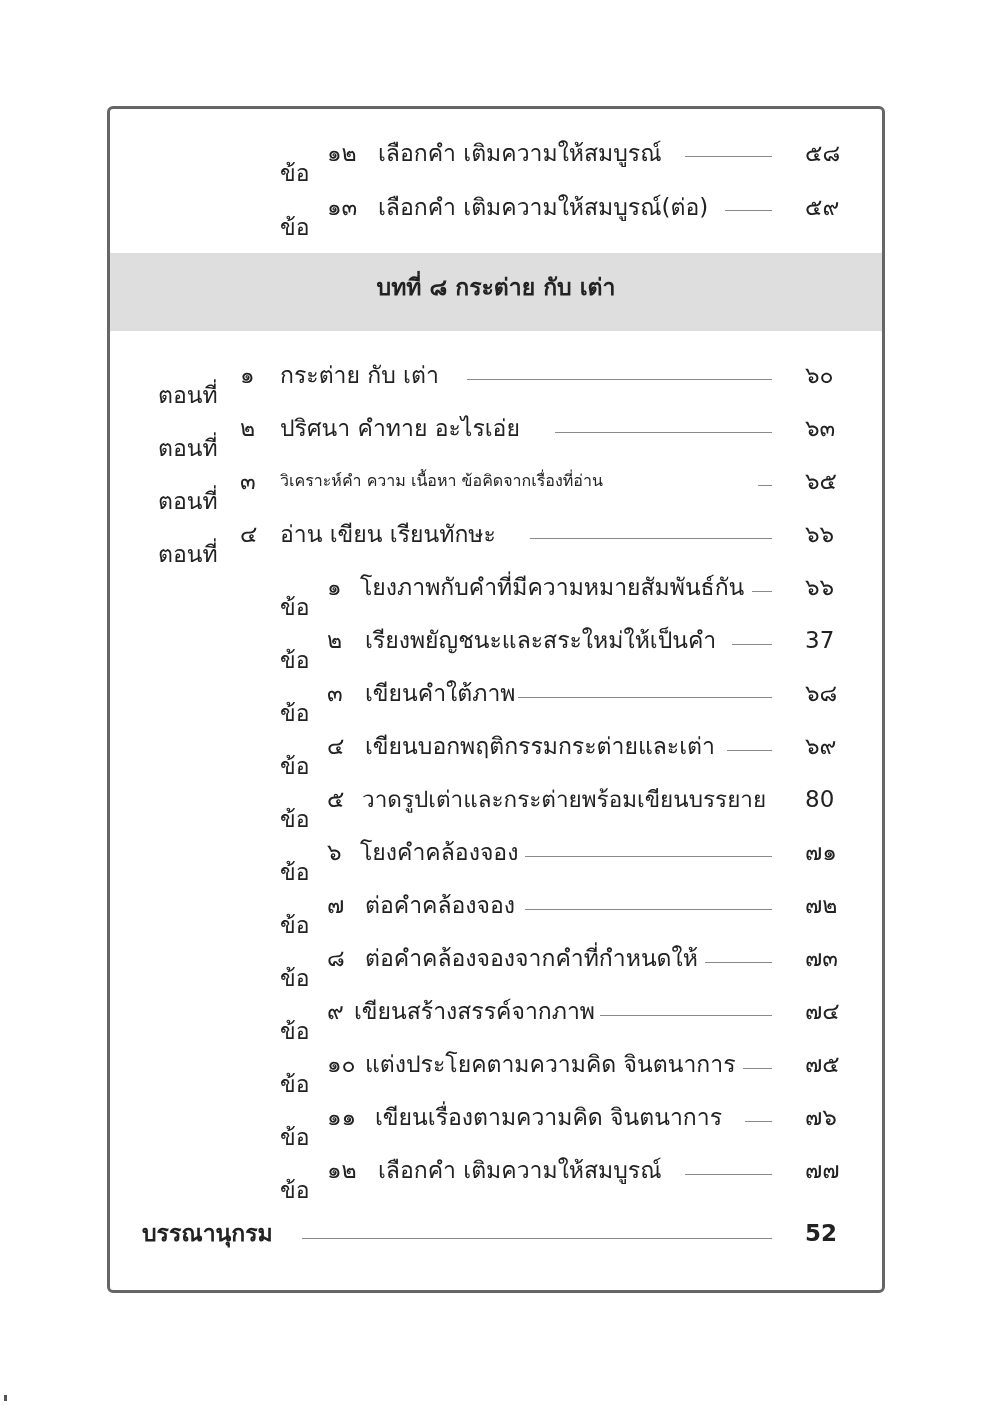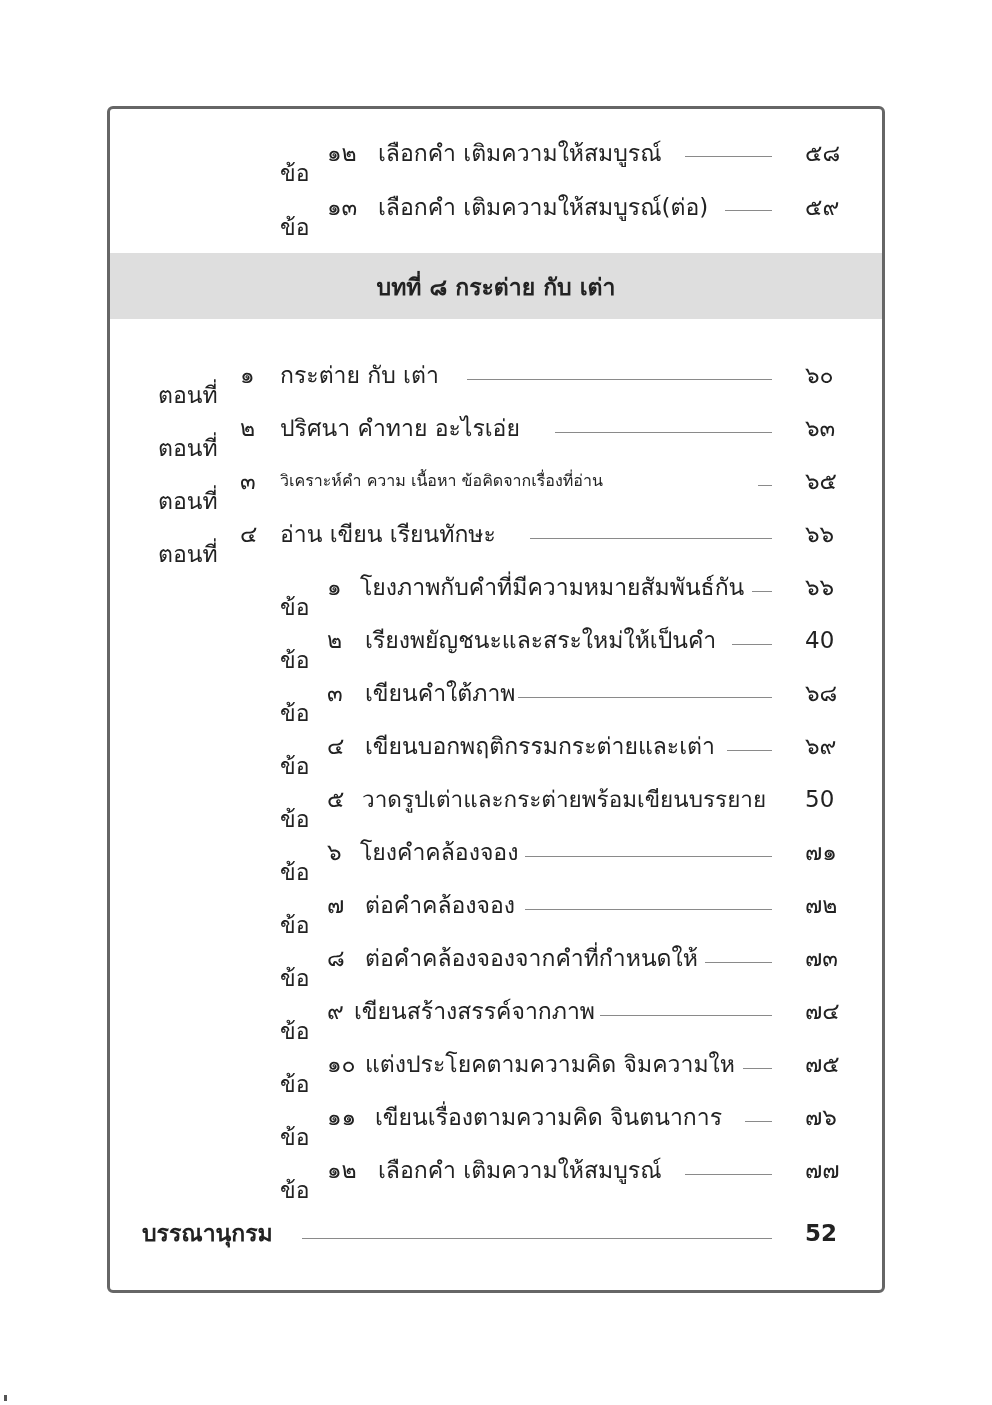--- a/index.html
+++ b/index.html
@@ -19,21 +19,21 @@
     font-size: 23px; line-height: 40px; white-space: nowrap;
   }
   .row .lbl  { position: absolute; margin-top: 20px; }
   .row .num  { position: absolute; }
   .row .title{ position: absolute; }
   .row .leader {
     position: absolute; height: 0; border-top: 1.5px solid #8a8a8a;
   }
   .row .page { position: absolute; left: 695px; width: 35px; }
   .chapter-band {
-    position: absolute; left: 0; right: 0; top: 144px; height: 66px;
+    position: absolute; left: 0; right: 0; top: 144px; height: 78px;
     background: #dedede;
     text-align: center; line-height: 69px;
     font-size: 23px; font-weight: bold;
   }
   .biblio .title { font-weight: bold; }
   .biblio .page { font-weight: bold; }
   .corner-mark {
     position: absolute; left: 4px; top: 1395px; width: 3px; height: 6px; background: #555;
   }
 </style>
@@ -93,41 +93,41 @@
     <span class="num" style="left:217px">๑</span>
     <span class="title" style="left:250px">โยงภาพกับคำที่มีความหมายสัมพันธ์กัน</span>
     <span class="leader" style="left:642px; width:20px; top:24px"></span>
     <span class="page">๖๖</span>
   </div>
   <div class="row" style="top:511px">
     <span class="lbl" style="left:170px">ข้อ</span>
     <span class="num" style="left:217px">๒</span>
     <span class="title" style="left:255px">เรียงพยัญชนะและสระใหม่ให้เป็นคำ</span>
     <span class="leader" style="left:622px; width:40px; top:24px"></span>
-    <span class="page">40</span>
+    <span class="page">37</span>
   </div>
   <div class="row" style="top:564px">
     <span class="lbl" style="left:170px">ข้อ</span>
     <span class="num" style="left:217px">๓</span>
     <span class="title" style="left:255px">เขียนคำใต้ภาพ</span>
     <span class="leader" style="left:408px; width:254px; top:24px"></span>
     <span class="page">๖๘</span>
   </div>
   <div class="row" style="top:617px">
     <span class="lbl" style="left:170px">ข้อ</span>
     <span class="num" style="left:217px">๔</span>
     <span class="title" style="left:255px">เขียนบอกพฤติกรรมกระต่ายและเต่า</span>
     <span class="leader" style="left:617px; width:45px; top:24px"></span>
     <span class="page">๖๙</span>
   </div>
   <div class="row" style="top:670px">
     <span class="lbl" style="left:170px">ข้อ</span>
     <span class="num" style="left:217px">๕</span>
     <span class="title" style="left:252px; font-size:22.5px">วาดรูปเต่าและกระต่ายพร้อมเขียนบรรยาย</span>
-    <span class="page">50</span>
+    <span class="page">80</span>
   </div>
   <div class="row" style="top:723px">
     <span class="lbl" style="left:170px">ข้อ</span>
     <span class="num" style="left:217px">๖</span>
     <span class="title" style="left:250px">โยงคำคล้องจอง</span>
     <span class="leader" style="left:415px; width:247px; top:24px"></span>
     <span class="page">๗๑</span>
   </div>
   <div class="row" style="top:776px">
     <span class="lbl" style="left:170px">ข้อ</span>
@@ -146,21 +146,21 @@
   <div class="row" style="top:882px">
     <span class="lbl" style="left:170px">ข้อ</span>
     <span class="num" style="left:217px">๙</span>
     <span class="title" style="left:244px">เขียนสร้างสรรค์จากภาพ</span>
     <span class="leader" style="left:490px; width:172px; top:24px"></span>
     <span class="page">๗๔</span>
   </div>
   <div class="row" style="top:935px">
     <span class="lbl" style="left:170px">ข้อ</span>
     <span class="num" style="left:217px">๑๐</span>
-    <span class="title" style="left:255px">แต่งประโยคตามความคิด จิมความให</span>
+    <span class="title" style="left:255px">แต่งประโยคตามความคิด จินตนาการ</span>
     <span class="leader" style="left:633px; width:29px; top:24px"></span>
     <span class="page">๗๕</span>
   </div>
   <div class="row" style="top:988px">
     <span class="lbl" style="left:170px">ข้อ</span>
     <span class="num" style="left:217px">๑๑</span>
     <span class="title" style="left:265px">เขียนเรื่องตามความคิด  จินตนาการ</span>
     <span class="leader" style="left:635px; width:27px; top:24px"></span>
     <span class="page">๗๖</span>
   </div>

